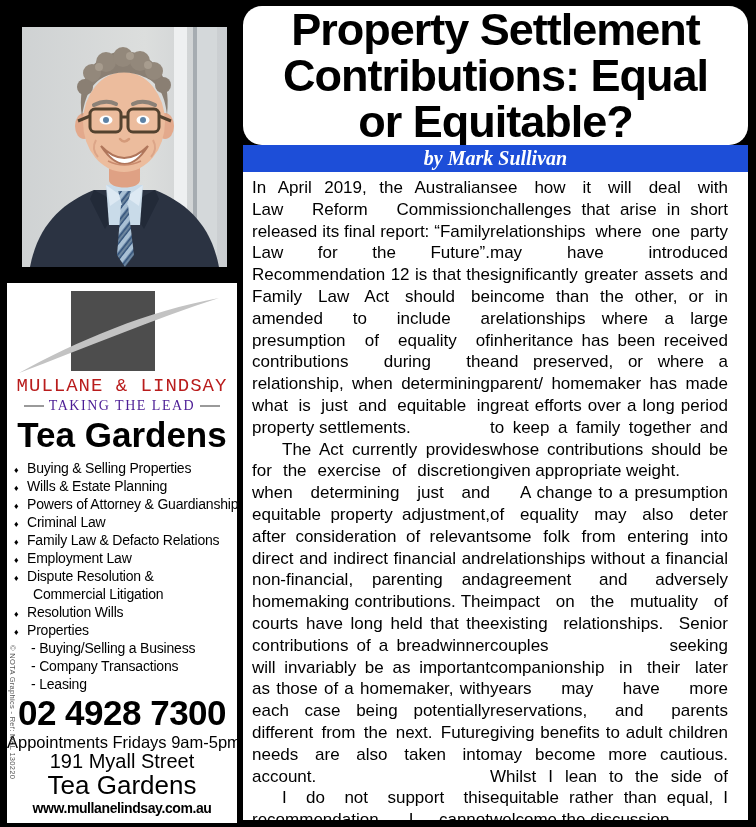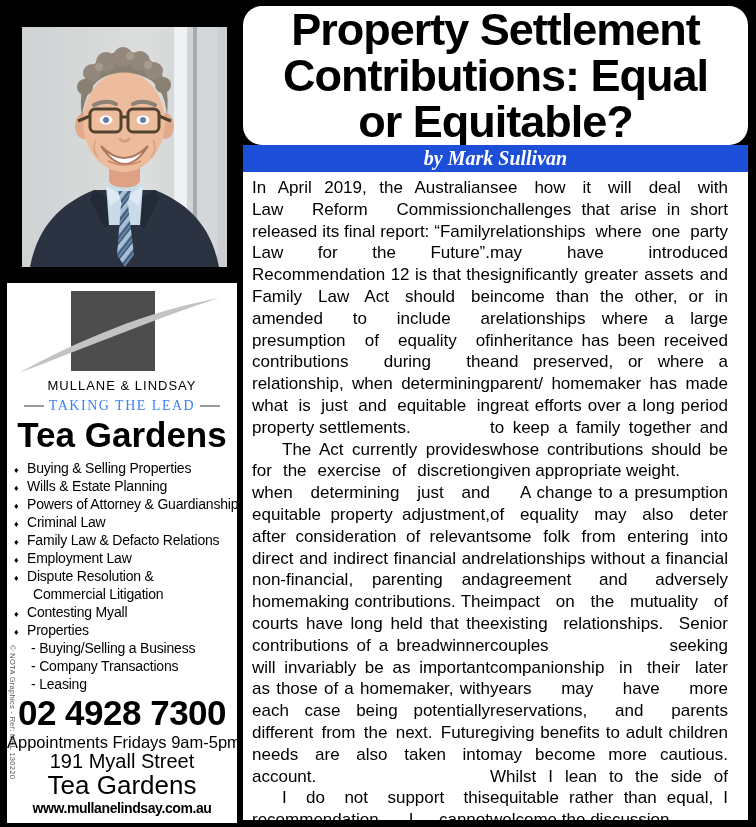--- a/index.html
+++ b/index.html
@@ -8,24 +8,24 @@
     font-family:"Liberation Sans",sans-serif;color:#000;
   }
   .panel{position:absolute;background:#fff;overflow:hidden;box-sizing:border-box;}
 
   
   #photo-panel{left:22px;top:27px;width:205px;height:240px;background:#d3d5d5;padding:0;}
 
   
   #info-panel{left:7px;top:283px;width:230px;height:540px;text-align:center;}
   .logo-svg{display:block;margin:2px auto 0;}
-  .firm-name{font-family:Liberation Sans, sans-serif;font-size:13px;line-height:22px;
-    color:#000000;letter-spacing:1px;white-space:nowrap;}
+  .firm-name{font-family:Liberation Mono, monospace;font-size:19px;line-height:22px;
+    color:#b91c1c;letter-spacing:1px;white-space:nowrap;}
   .tagline-row{display:flex;align-items:center;justify-content:center;gap:5px;height:18px;}
-  .tagline{font-family:"Liberation Serif",serif;font-size:14px;color:#3b82f6;letter-spacing:1.5px;white-space:nowrap;}
+  .tagline{font-family:"Liberation Serif",serif;font-size:14px;color:#4c1d95;letter-spacing:1.5px;white-space:nowrap;}
   .tagline-dash{display:inline-block;width:20px;height:2px;background:#9a9a9a;}
   .office-heading{font-size:35px;font-weight:bold;line-height:40px;letter-spacing:0;}
   .services{list-style:none;margin:4px 0 0 0;padding:0 0 0 7px;text-align:left;
     font-size:14px;line-height:18px;letter-spacing:-0.2px;}
   .services li{position:relative;padding-left:13px;white-space:nowrap;}
   .services li .blt{position:absolute;left:0;top:2px;font-size:9px;}
   .services li.cont{padding-left:19px;}
   .services li.sub{padding-left:17px;}
   .phone{font-size:35px;font-weight:bold;line-height:40px;letter-spacing:-0.5px;white-space:nowrap;}
   .appointments{font-size:16.5px;line-height:18px;white-space:nowrap;}
@@ -130,21 +130,21 @@
   <div class="office-heading">Tea Gardens</div>
   <ul class="services" id="services-list">
       <li class="bullet"><span class="blt">♦</span><span>Buying &amp; Selling Properties</span></li>
       <li class="bullet"><span class="blt">♦</span><span>Wills &amp; Estate Planning</span></li>
       <li class="bullet"><span class="blt">♦</span><span>Powers of Attorney &amp; Guardianship</span></li>
       <li class="bullet"><span class="blt">♦</span><span>Criminal Law</span></li>
       <li class="bullet"><span class="blt">♦</span><span>Family Law &amp; Defacto Relations</span></li>
       <li class="bullet"><span class="blt">♦</span><span>Employment Law</span></li>
       <li class="bullet"><span class="blt">♦</span><span>Dispute Resolution &amp;</span></li>
       <li class="cont"><span>Commercial Litigation</span></li>
-      <li class="bullet"><span class="blt">♦</span><span>Contesting Myall</span></li>
+      <li class="bullet"><span class="blt">♦</span><span>Resolution Wills</span></li>
       <li class="bullet"><span class="blt">♦</span><span>Properties</span></li>
       <li class="sub"><span>- Buying/Selling a Business</span></li>
       <li class="sub"><span>- Company Transactions</span></li>
       <li class="sub"><span>- Leasing</span></li>
     </ul>
   <div class="phone">02 4928 7300</div>
   <div class="appointments">Appointments Fridays 9am-5pm</div>
   <div class="address1">191 Myall Street</div>
   <div class="address2">Tea Gardens</div>
   <div class="website">www.mullanelindsay.com.au</div>

